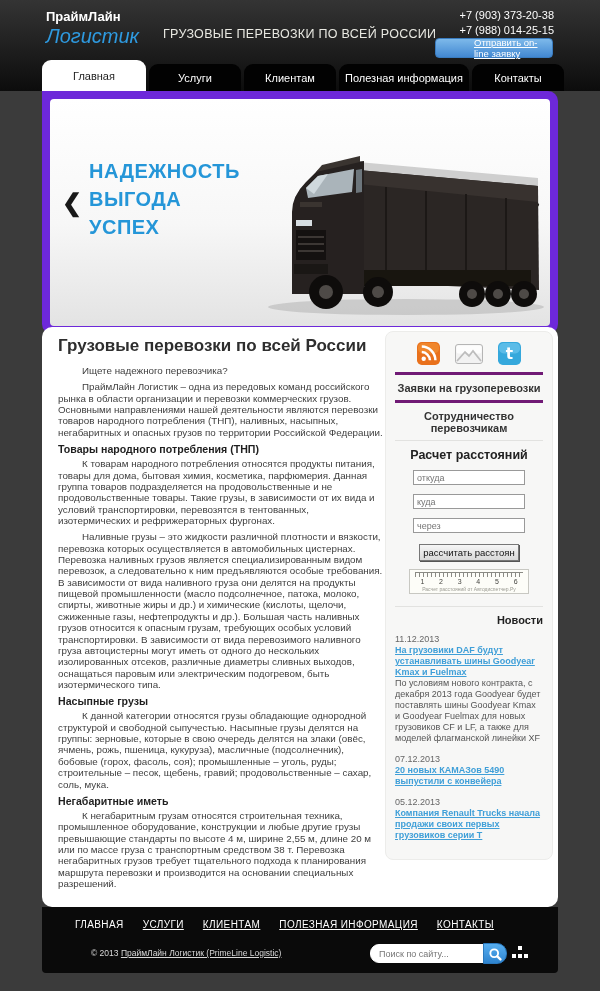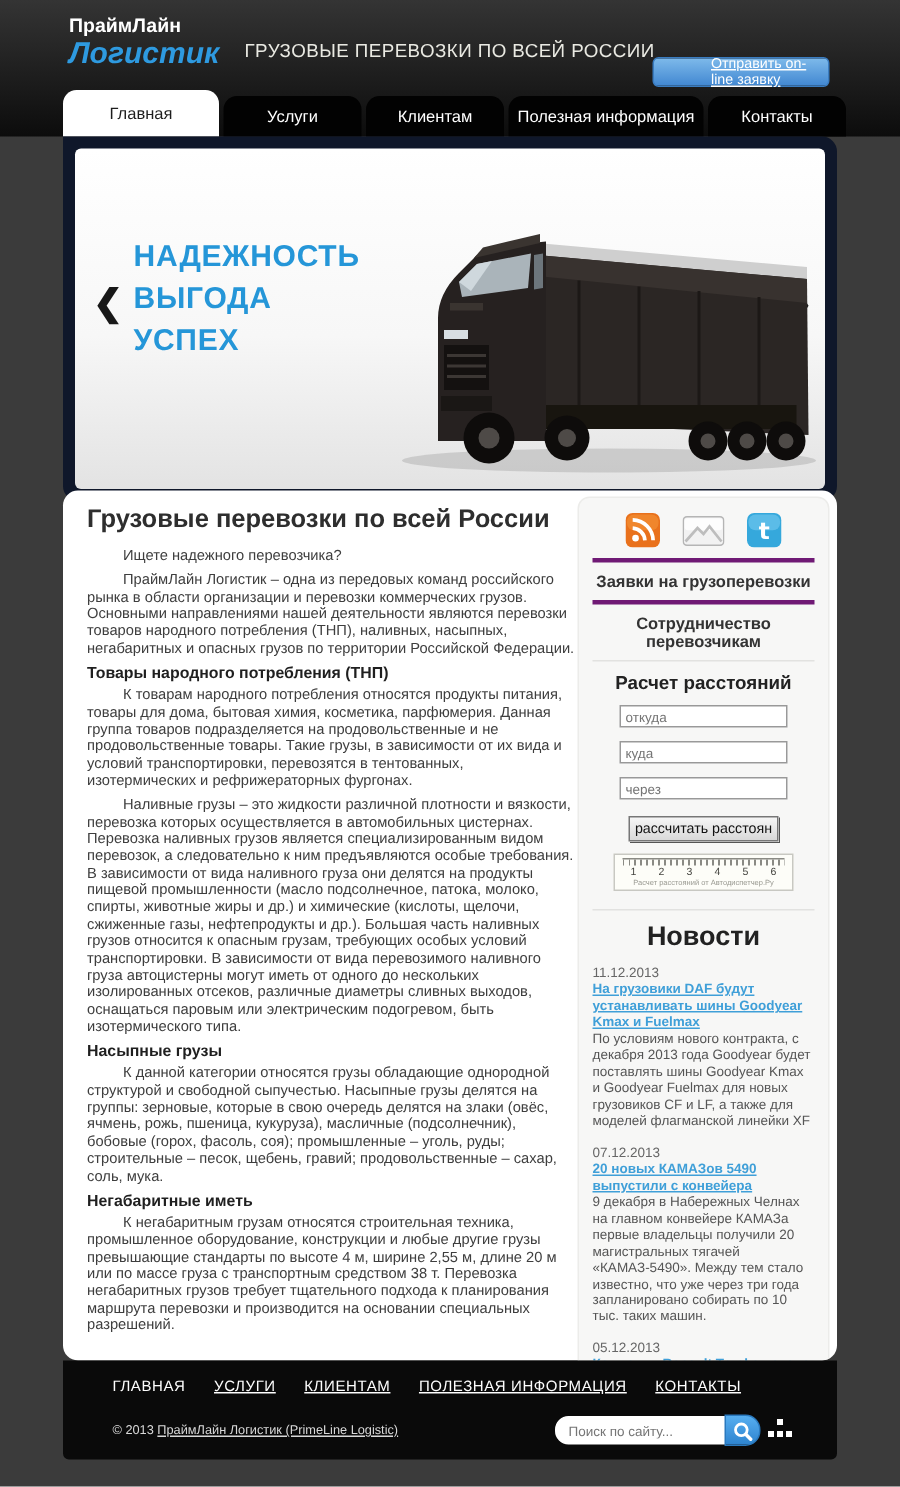--- a/index.html
+++ b/index.html
@@ -10,21 +10,21 @@
     font-family:"Liberation Sans", sans-serif;
     overflow:hidden;
   }
   
   .header {
     position:absolute; left:0; top:0; width:600px; height:91px;
     background:linear-gradient(#343434, #0c0c0c);
   }
   .logo { position:absolute; left:46px; top:10px; line-height:1.15; cursor:pointer; }
   .logo-1 { display:block; color:#ffffff; font-size:13px; font-weight:bold; }
-  .logo-2 { display:block; color:#2e9ae0; font-size:20px; font-weight:bold; font-style:italic; }
+  .logo-2 { display:block; color:#2e9ae0; font-size:20px; font-weight:normal; font-style:italic; }
   .tagline { position:absolute; left:163px; top:27px; color:#e9e9e2; font-size:12.5px; letter-spacing:0.3px; }
   .phones { position:absolute; right:46px; top:8px; text-align:right; color:#fdfdfd; font-size:11px; line-height:1.35; }
   .cta-btn {
     position:absolute; right:47px; top:38px; width:118px; height:20px;
     background:linear-gradient(#7db9ea, #4288d2);
     border:1px solid #3a7cc0; border-radius:4px;
     color:#fff; font-size:9.5px; text-decoration:underline;
     display:flex; align-items:center; justify-content:center; cursor:pointer;padding-left:38px;
   }
   
@@ -33,21 +33,21 @@
     height:27px; background:#020202; color:#fff; border-radius:9px 9px 0 0;
     display:flex; align-items:center; justify-content:center;
     font-size:11px; cursor:pointer;
   }
   .tab.active { background:#ffffff; color:#1d1d1d; height:31px; }
   .tab-1 { width:104px; } .tab-2 { width:92px; } .tab-3 { width:92px; }
   .tab-4 { width:130px; } .tab-5 { width:92px; }
   
   .panel-slider {
     position:absolute; left:42px; top:91px; width:516px; height:243px;
-    background:#0f172a; border-radius:0 10px 10px 10px;
+    background:#6d28d9; border-radius:0 10px 10px 10px;
   }
   .slider-inner {
     position:absolute; left:8px; top:8px; right:8px; bottom:8px;
     background:linear-gradient(180deg, #ffffff 0%, #f7f7f7 55%, #e3e3e3 100%);
     border-radius:4px; overflow:hidden;
   }
   .slogan { position:absolute; left:39px; top:58px; color:#2596d8; font-weight:bold; font-size:20px; line-height:28px; letter-spacing:0.5px; }
   .slider-arrow { position:absolute; top:92px; font-size:24px; font-weight:bold; color:#181818; cursor:pointer; line-height:1; }
   .arrow-prev { left:12px; }
   .arrow-next { right:8px; }
@@ -88,34 +88,34 @@
   }
   .ruler { width:120px; margin:8px auto 0; background:#fdfdf8; border:1px solid #c8c8c2; padding:2px 3px 1px; }
   .ruler-ticks {
     height:5px; margin:0 2px;
     background:repeating-linear-gradient(90deg, #8a8a84 0 1px, transparent 1px 4px);
     border-top:1px solid #8a8a84;
   }
   .ruler-nums { display:flex; justify-content:space-around; font-size:7px; color:#44443f; margin-top:1px; }
   .ruler-caption { font-size:5px; color:#9a9a92; margin-top:1px; white-space:nowrap; overflow:hidden; }
   .news { border-top:1px solid #e2e2e0; margin-top:6px; padding-top:7px; }
-  .news-title { text-align:center; font-weight:bold; font-size:18px; color:#222; margin-bottom:8px; }
+  .news-title { text-align:right; font-weight:bold; font-size:11px; color:#222; margin-bottom:8px; }
   .news-item { margin-bottom:10px; }
   .news-date { font-size:9px; color:#666; margin-bottom:1px; }
   .news-link { display:block; font-size:9px; font-weight:bold; color:#3f9fd8; text-decoration:underline; line-height:1.22; cursor:pointer; }
   .news-text { font-size:9px; color:#555; line-height:1.22; }
   
   .footer {
     position:absolute; left:42px; top:907px; width:516px; height:66px;
     background:#0a0a0a; border-radius:0 0 4px 4px;
   }
   .f-nav { position:absolute; left:33px; top:12px; display:flex; gap:19px; }
   .f-nav a { color:#fefefe; font-size:10px; letter-spacing:0.4px; text-decoration:underline; cursor:pointer; }
   .f-nav a.current { text-decoration:none; cursor:default; }
-  .f-copy { position:absolute; left:33px; top:41px; font-size:8.5px; color:#d9d9d9; }
+  .f-copy { position:absolute; left:49px; top:41px; font-size:8.5px; color:#d9d9d9; }
   .f-copy a { color:#d9d9d9; text-decoration:underline; cursor:pointer; }
   .f-search { position:absolute; left:328px; top:36px; display:flex; align-items:center; }
   .f-search input {
     width:114px; height:19px; border:1px solid #fff; border-radius:9px 0 0 9px;
     padding:0 8px; font-size:9px; color:#555; background:#fff;
     font-family:"Liberation Sans", sans-serif; outline:none;
   }
   .f-search .search-btn {
     width:24px; height:21px; margin-left:-1px;
     background:linear-gradient(#57aef0, #2e84cf);
@@ -131,20 +131,24 @@
 </style>
 </head>
 <body>
 
 <div class="header">
   <div class="logo">
     <span class="logo-1">ПраймЛайн</span>
     <span class="logo-2">Логистик</span>
   </div>
   <div class="tagline">ГРУЗОВЫЕ ПЕРЕВОЗКИ ПО ВСЕЙ РОССИИ</div>
+  <div class="phones">
+    <div>+7 (903) 373-20-38</div>
+    <div>+7 (988) 014-25-15</div>
+  </div>
   <div class="cta-btn">Отправить on-line заявку</div>
 
   <div class="tabs">
     <div class="tab tab-1 active">Главная</div>
     <div class="tab tab-2">Услуги</div>
     <div class="tab tab-3">Клиентам</div>
     <div class="tab tab-4">Полезная информация</div>
     <div class="tab tab-5">Контакты</div>
   </div>
 </div>
@@ -277,21 +281,20 @@
 
       <div class="news-item">
         <div class="news-date">11.12.2013</div>
         <a class="news-link">На грузовики DAF будут устанавливать шины Goodyear Kmax и Fuelmax</a>
         <div class="news-text">По условиям нового контракта, с декабря 2013 года Goodyear будет поставлять шины Goodyear Kmax и Goodyear Fuelmax для новых грузовиков CF и LF, а также для моделей флагманской линейки XF</div>
       </div>
 
       <div class="news-item">
         <div class="news-date">07.12.2013</div>
         <a class="news-link">20 новых КАМАЗов 5490 выпустили с конвейера</a>
-        <div class="news-text">9 декабря в Набережных Челнах на главном конвейере КАМАЗа первые владельцы получили 20 магистральных тягачей «КАМАЗ-5490». Между тем стало известно, что уже через три года запланировано собирать по 10 тыс. таких машин.</div>
       </div>
 
       <div class="news-item">
         <div class="news-date">05.12.2013</div>
         <a class="news-link">Компания Renault Trucks начала продажи своих первых грузовиков серии Т</a>
 
       </div>
     </div>
   </div>
 </div>

